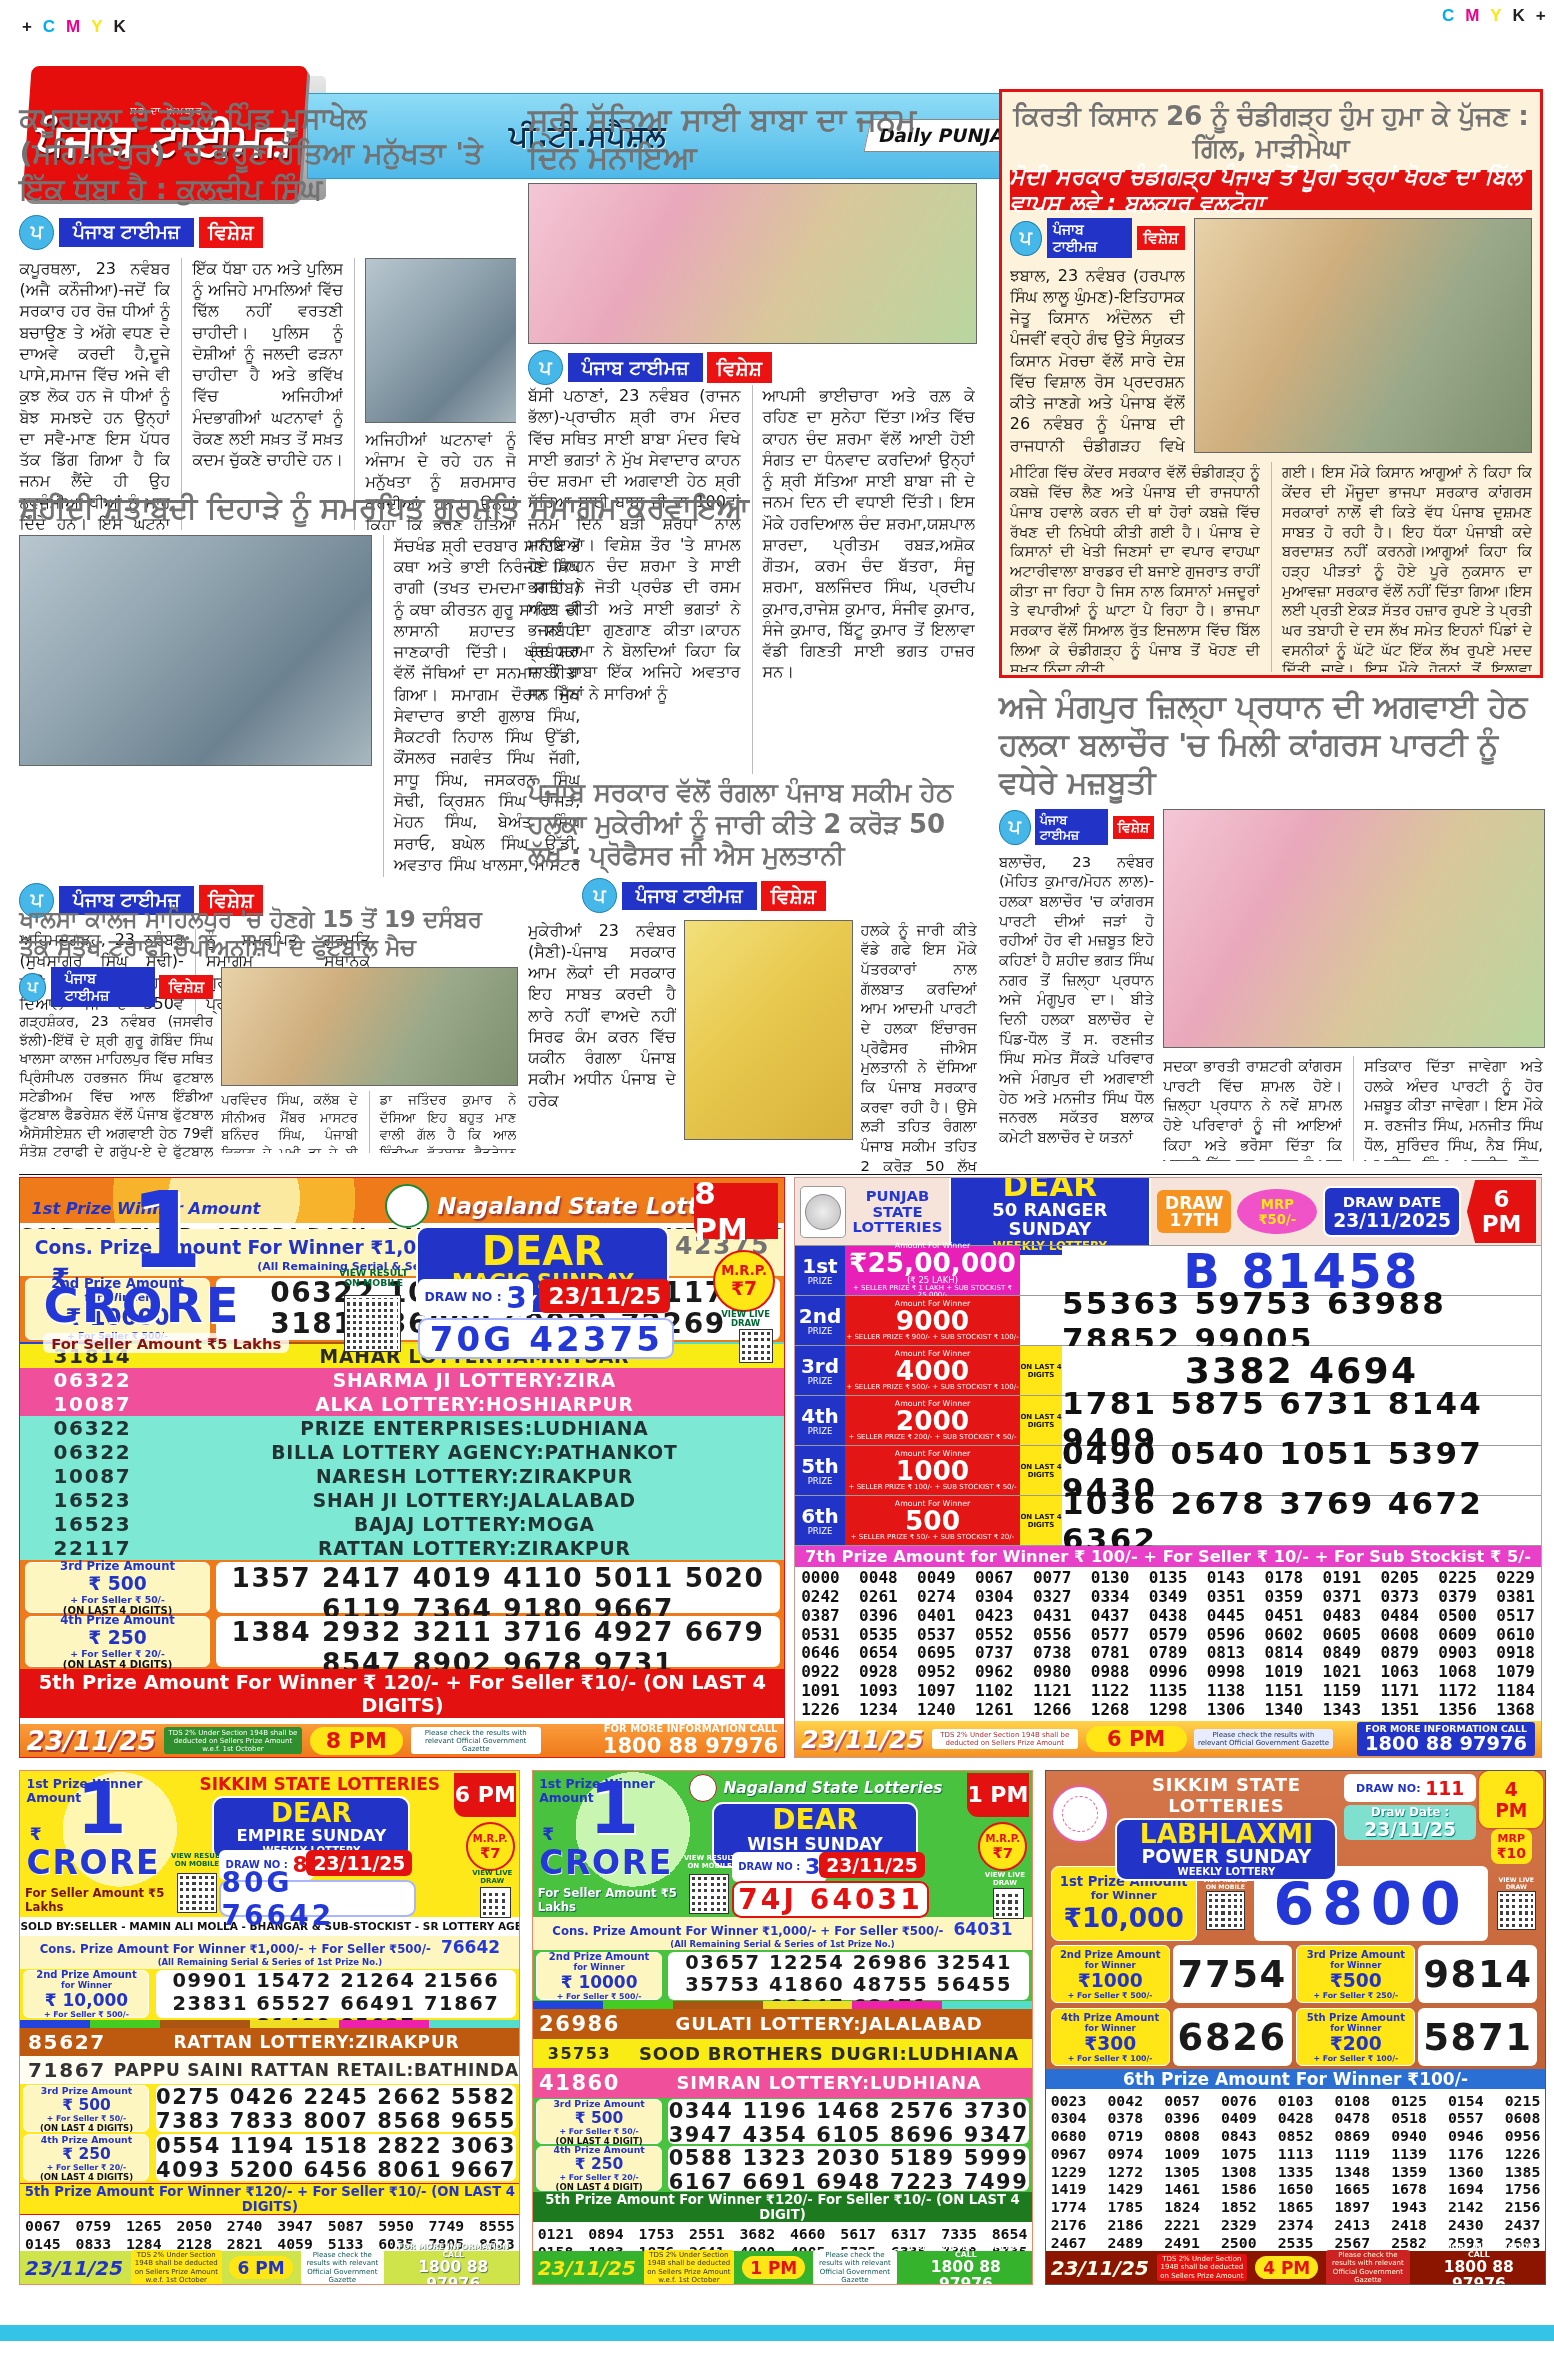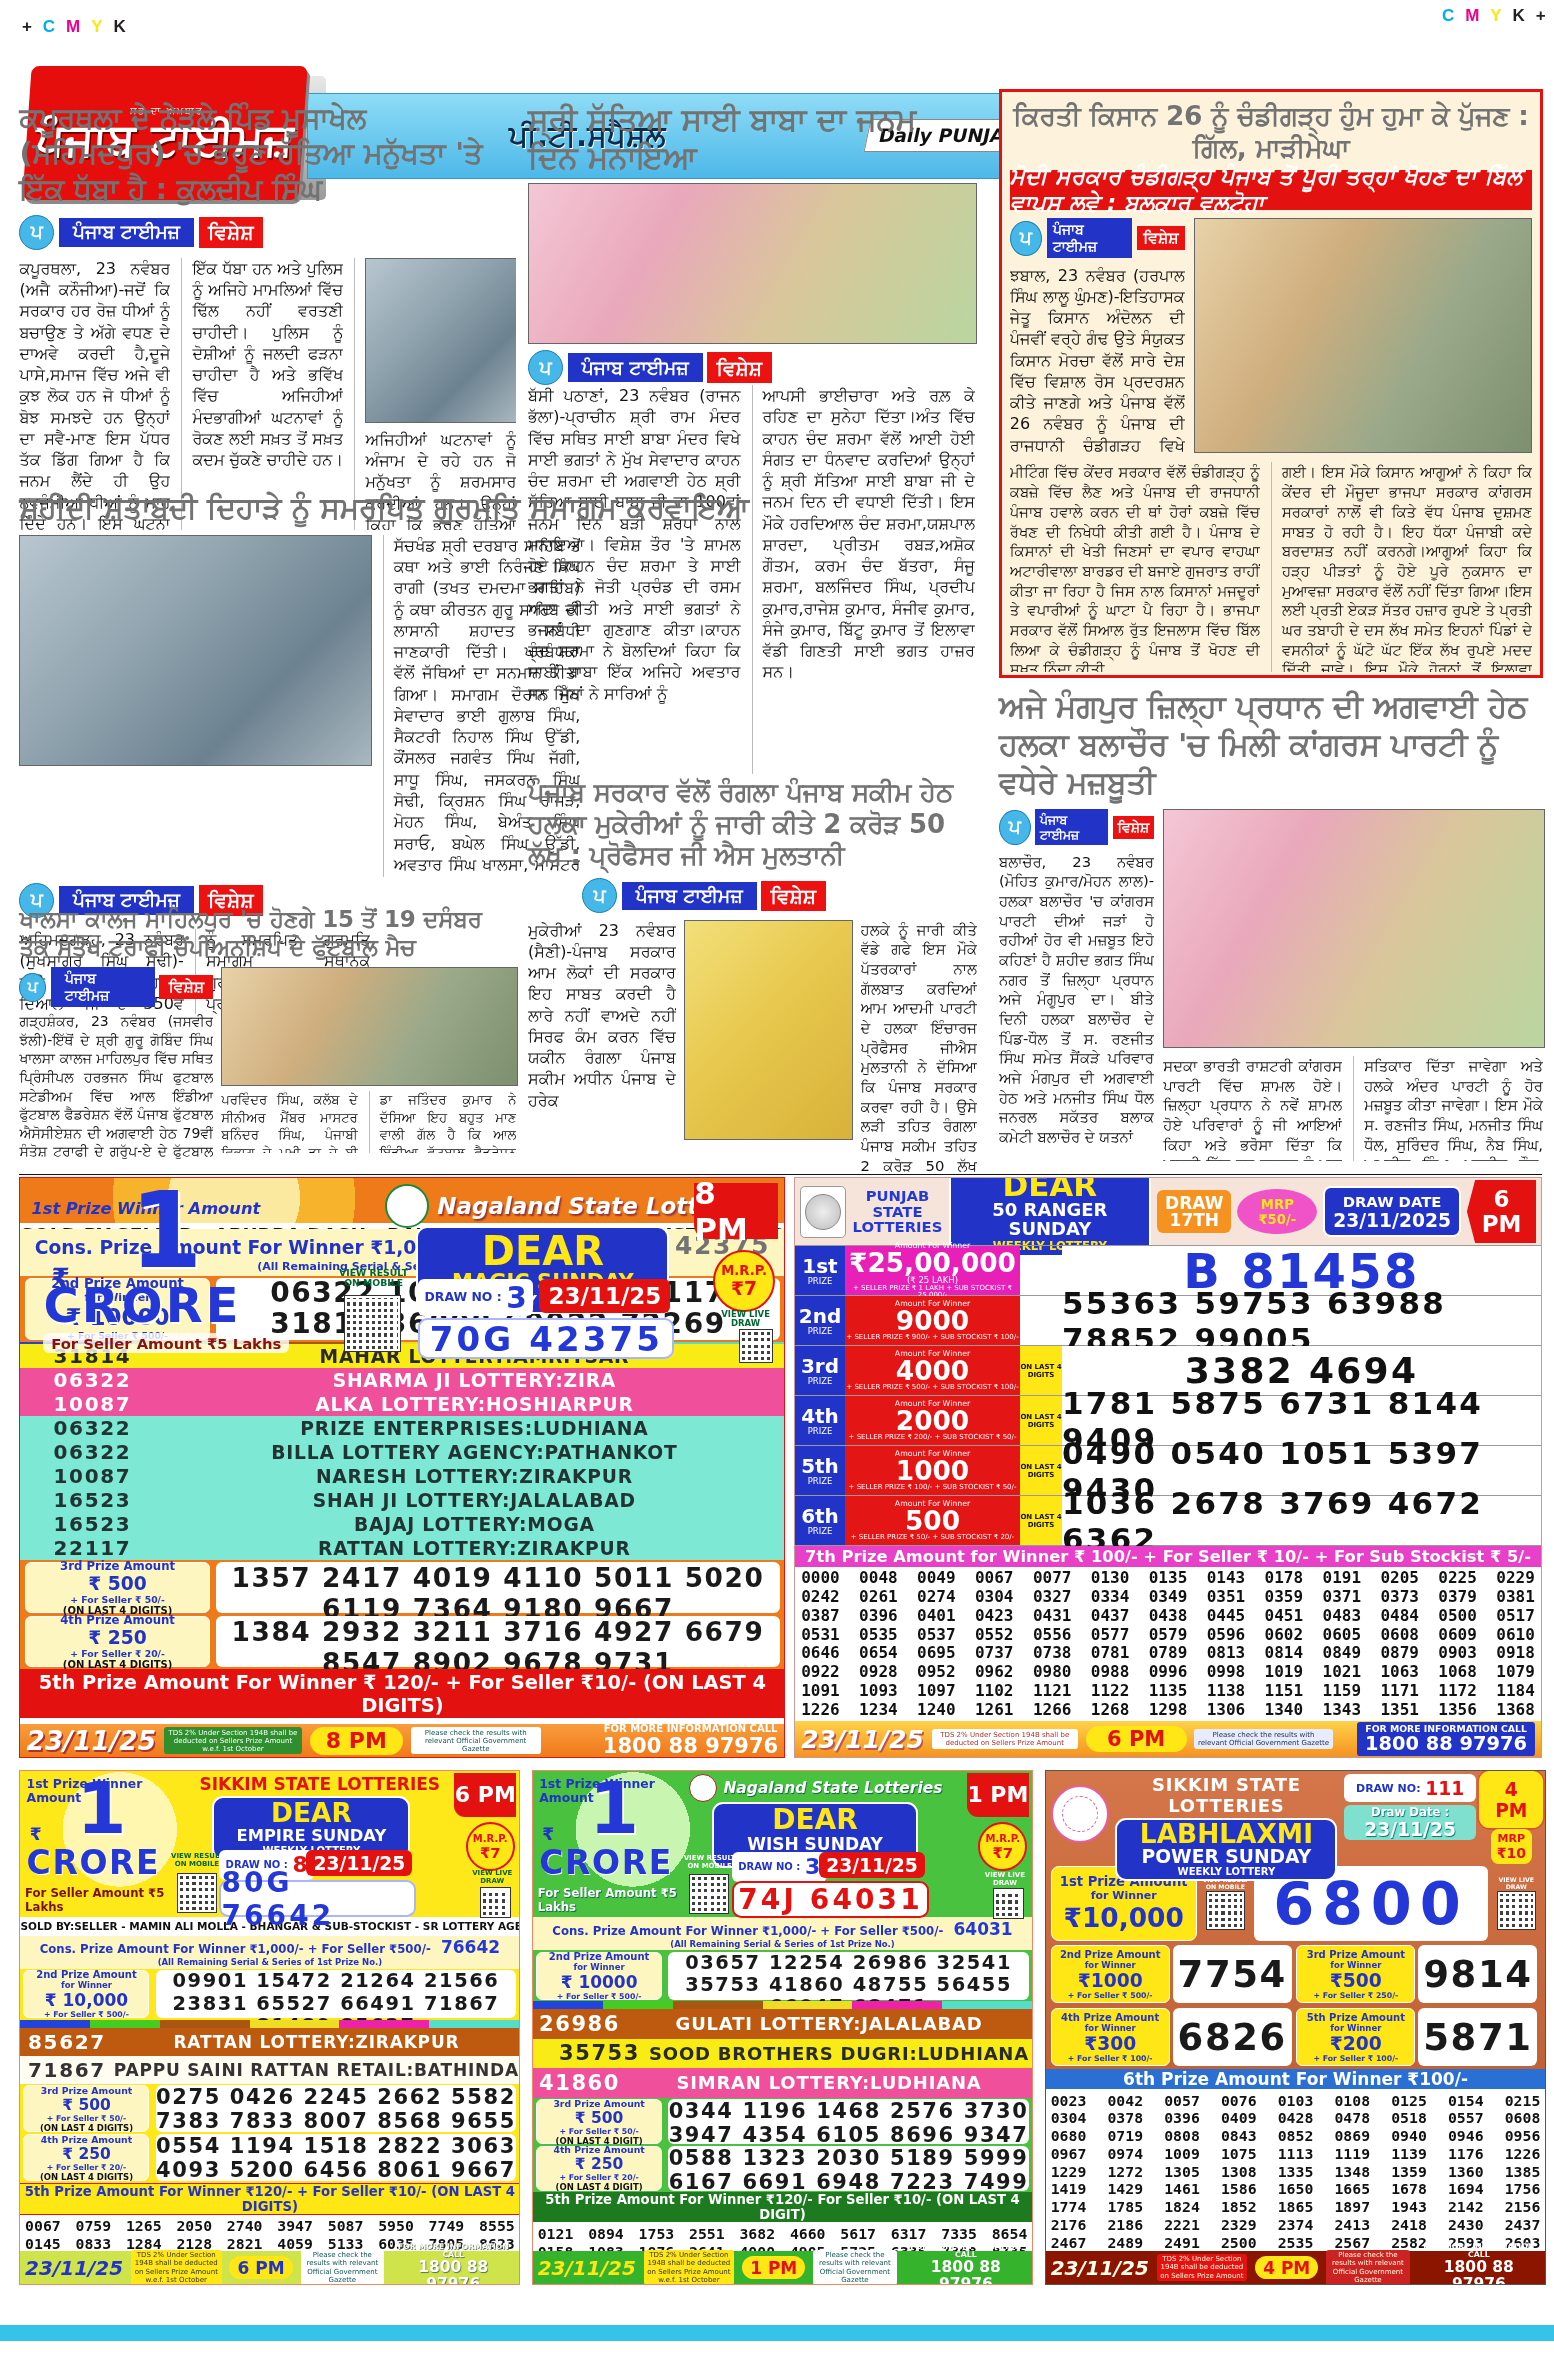--- a/index.html
+++ b/index.html
@@ -637,21 +637,21 @@
     </div>
     <div class="pnums" style="flex:1;font-size:19.4px;line-height:1.15;">03657 12254 26986 32541 35753 41860 48755 56455 66047 68471</div>
   </div>
   <div class="colorbar"></div>
   <div style="display:flex;flex-direction:column;">
       <div class="selrow" style="height: 29.5px; background: rgb(189, 90, 16); color: rgb(255, 255, 255);">
       <span class="n" style="width:93px;font-size:21px;">26986</span>
       <span class="s" style="font-size:18px;">GULATI LOTTERY:JALALABAD</span>
     </div>
       <div class="selrow" style="height: 29.5px; background: rgb(249, 236, 21); color: rgb(42, 42, 42);">
-      <span class="n" style="width:93px;font-size:21px;padding-left:20px;">35753</span>
+      <span class="n" style="width:93px;font-size:16px;">35753</span>
       <span class="s" style="font-size:18px;">SOOD BROTHERS DUGRI:LUDHIANA</span>
     </div>
       <div class="selrow" style="height: 29.5px; background: rgb(240, 80, 155); color: rgb(255, 255, 255);">
       <span class="n" style="width:93px;font-size:21px;">41860</span>
       <span class="s" style="font-size:18px;">SIMRAN LOTTERY:LUDHIANA</span>
     </div>
     </div>
   <div class="prow" style="height:45px;padding:1.6px 3.1px;">
     <div class="plabel" style="width:124px;">
       <span style="font-size:9.3px;">3rd Prize Amount</span>

